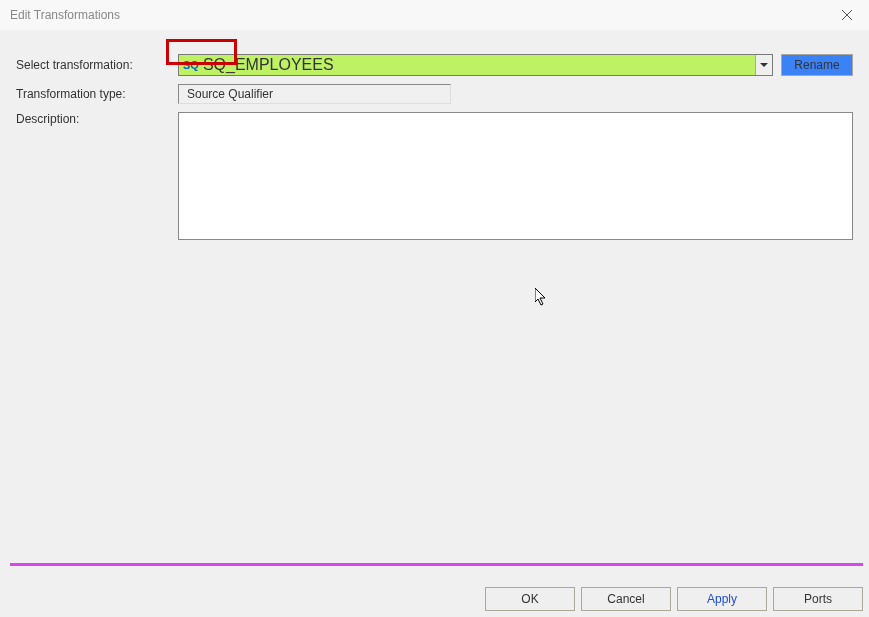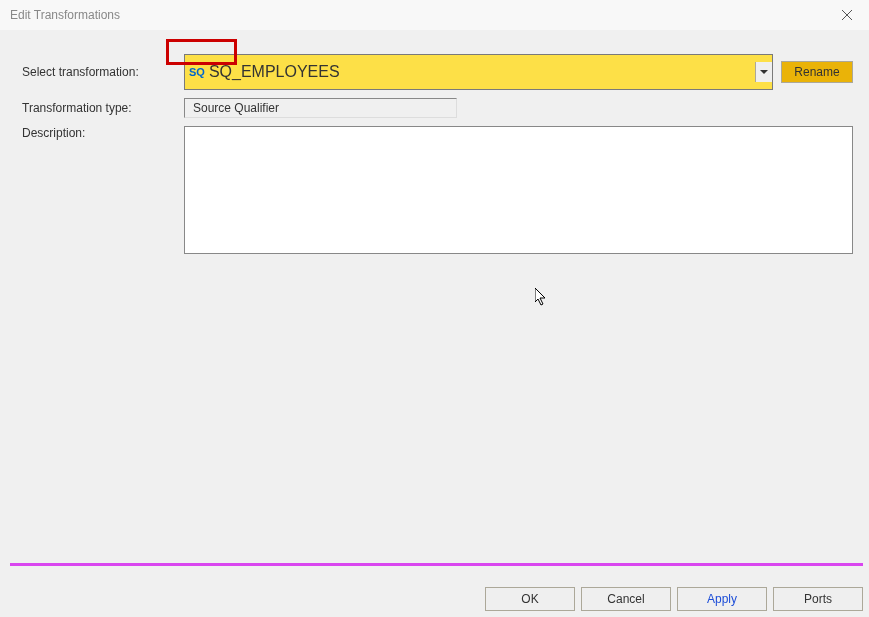--- a/index.html
+++ b/index.html
@@ -77,38 +77,37 @@
       z-index: 2;
     }
     .highlight-box {
       position: absolute;
       border: 3px solid #cc0000;
       pointer-events: none;
       z-index: 10;
     }
     .tab-body {
       padding: 12px 6px 6px 6px;
-      margin-left: 6px;
     }
     .form-row {
       display: flex;
       align-items: center;
       margin-bottom: 8px;
     }
     .form-label {
       width: 162px;
       color: #333;
       font-size: 12px;
       padding-left: 0;
     }
     .select-transform {
       flex: 1;
-      height: 36px;
+      height: 22px;
       border: 1px solid #7a7a7a;
-      background: #fde047;
+      background: #bef264;
       display: flex;
       align-items: center;
       position: relative;
     }
     .select-icon {
       color: #0066cc;
       font-weight: bold;
       font-size: 11px;
       padding: 0 4px;
       font-family: Arial, sans-serif;
@@ -132,21 +131,21 @@
       content: '';
       border-left: 4px solid transparent;
       border-right: 4px solid transparent;
       border-top: 4px solid #333;
     }
     .rename-btn {
       width: 72px;
       height: 22px;
       margin-left: 8px;
       border: 1px solid #aca899;
-      background: #eab308;
+      background: #3b82f6;
       cursor: pointer;
       font-size: 12px;
       color: #333;
     }
     .type-field {
       width: 273px;
       height: 20px;
       border-top: 1px solid #888;
       border-left: 1px solid #888;
       border-right: 1px solid #ddd;

